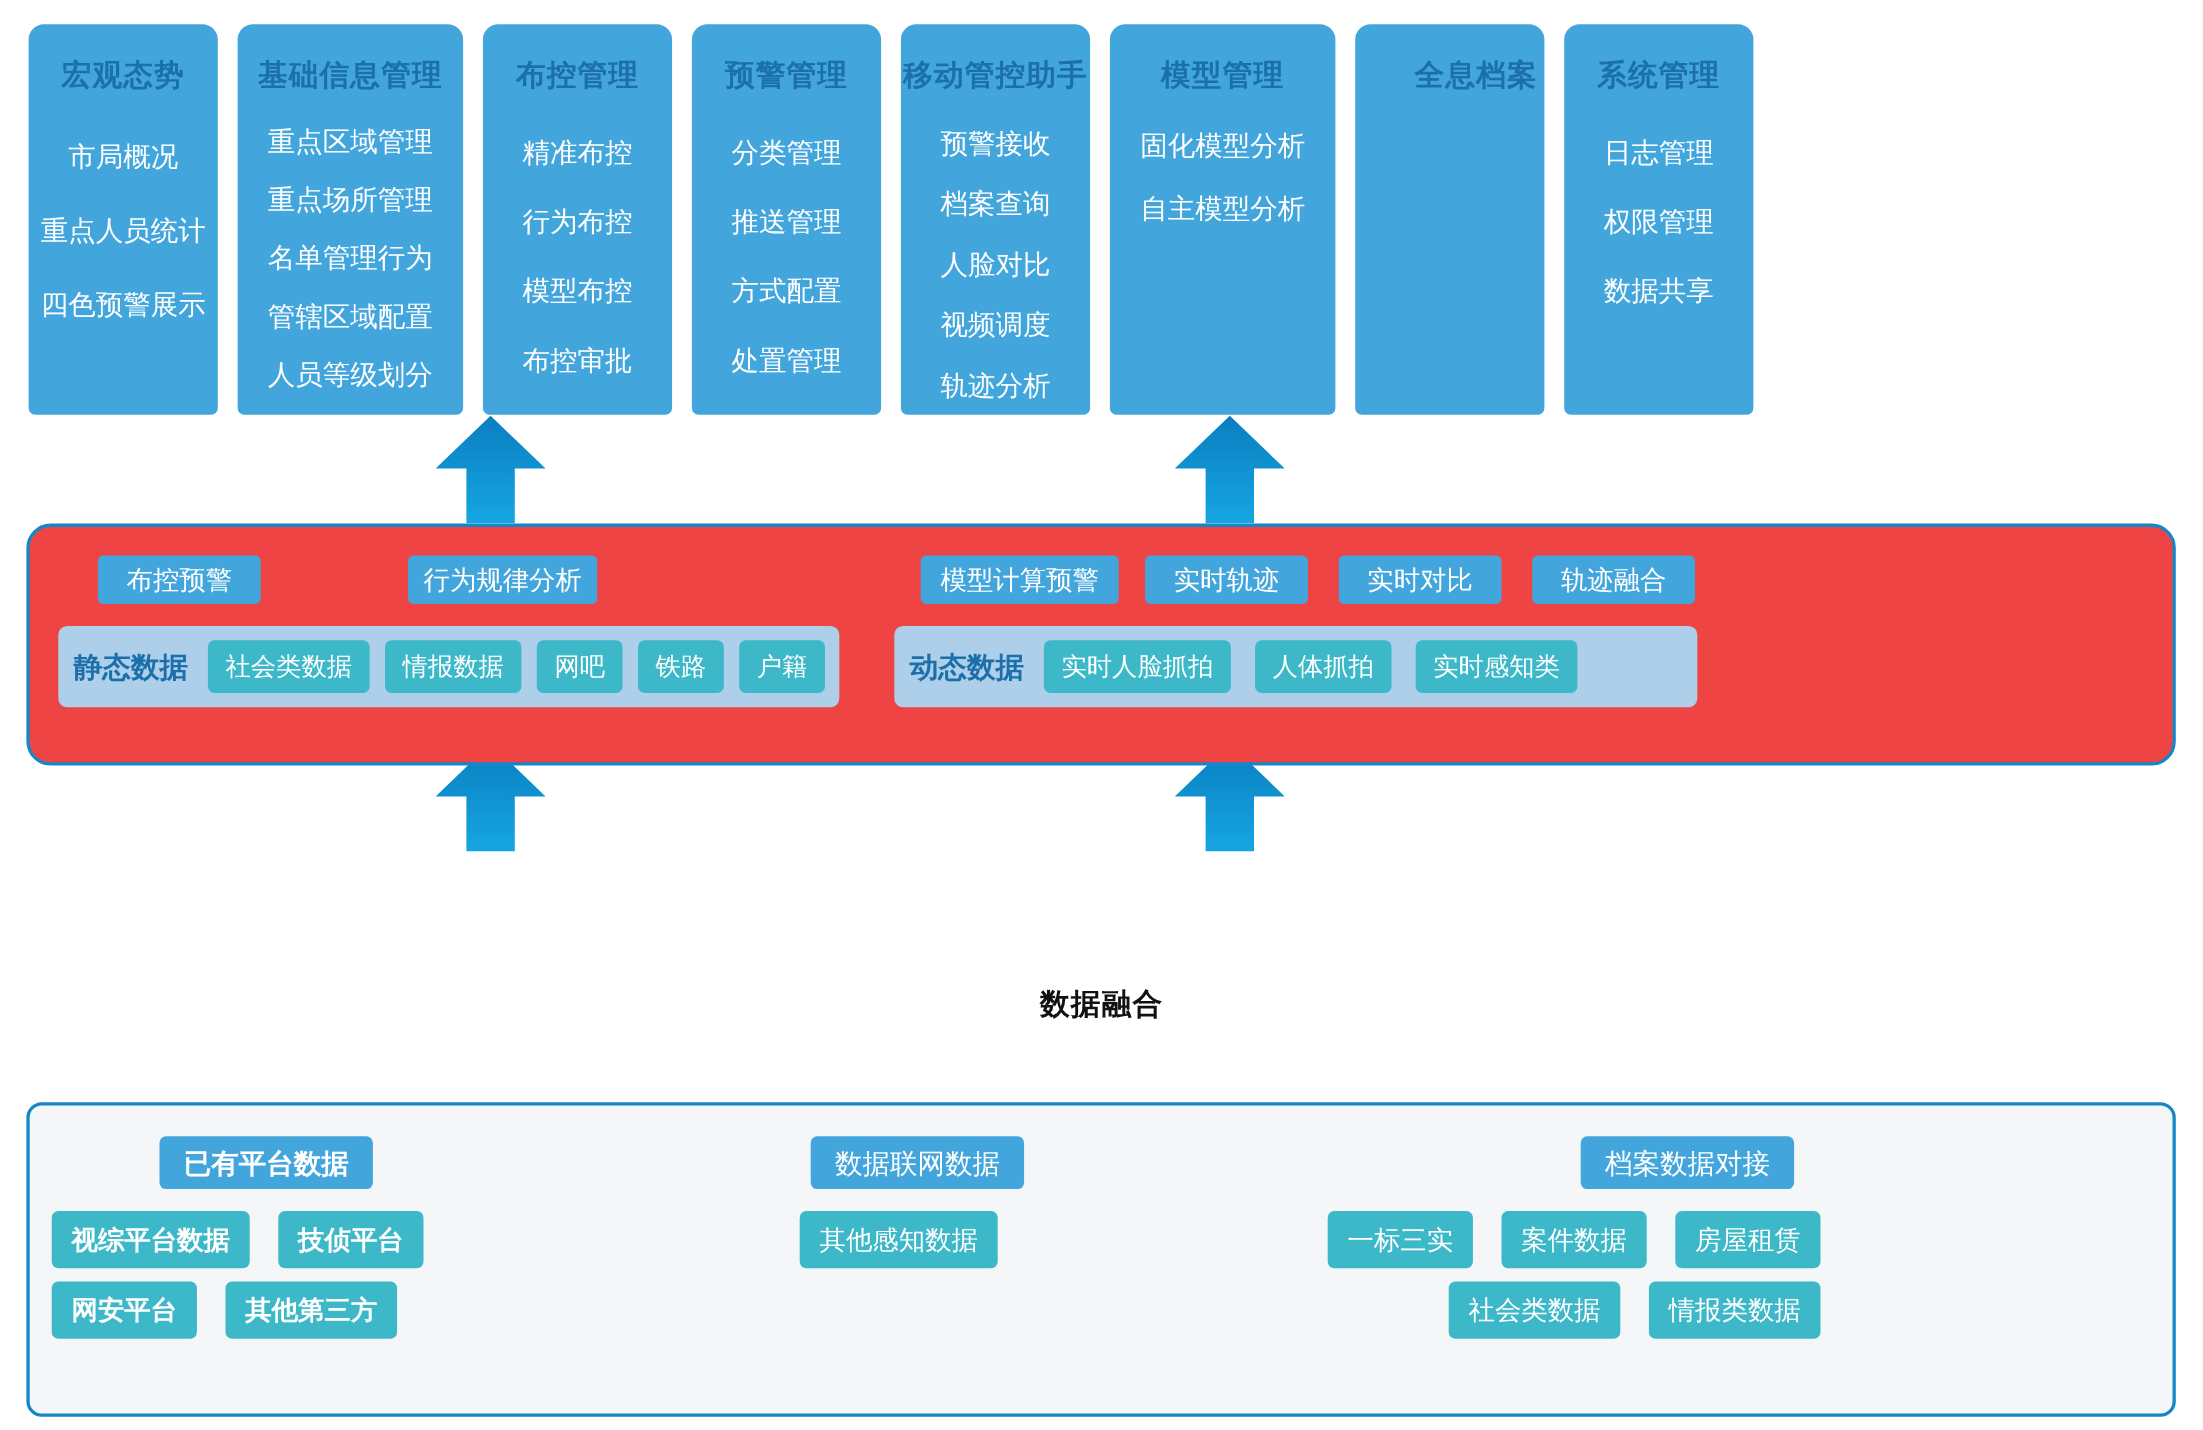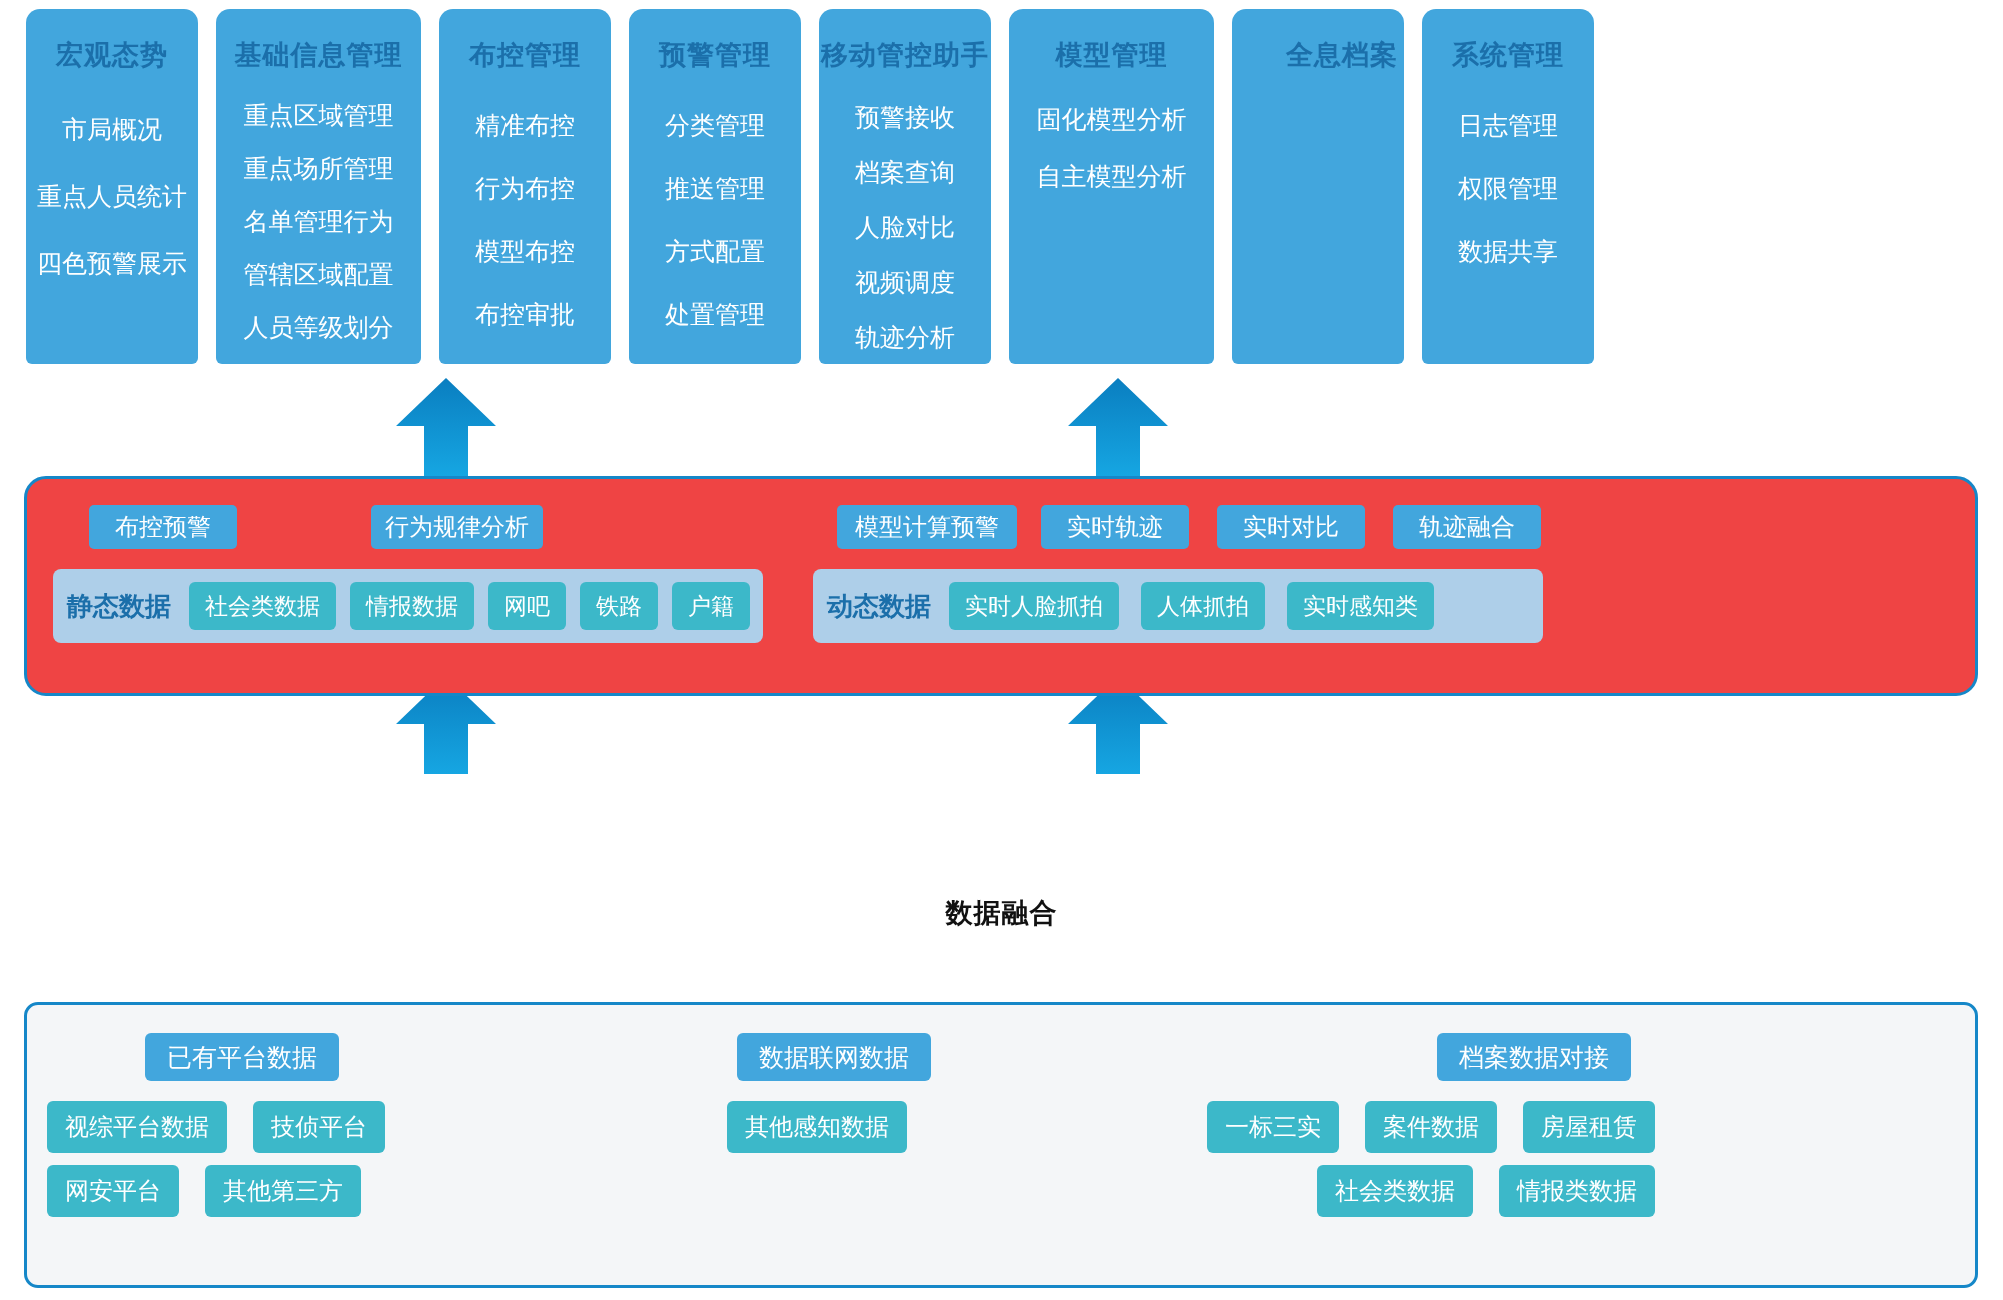--- a/index.html
+++ b/index.html
@@ -12,21 +12,21 @@
     height: 1300px;
     position: relative;
     font-family: "Liberation Sans", "DejaVu Sans", sans-serif;
     overflow: hidden;
   }
 
   
   #top-row {
     position: absolute;
     left: 26px;
-    top: 9px;
+    top: 22px;
     width: 1952px;
     height: 355px;
     display: flex;
     gap: 18px;
     align-items: stretch;
   }
   .module-card {
     background: #42a6dd;
     border-radius: 14px 14px 6px 6px;
     display: flex;
@@ -158,21 +158,21 @@
     left: 24px;
     top: 1002px;
     width: 1954px;
     height: 286px;
     border: 3px solid #1587c8;
     border-radius: 14px;
     background: #f4f6f8;
     box-sizing: border-box;
   }
   .src-group { position: absolute; top: 0; height: 100%; }
-  #src-0 { left: 20px;   width: 540px; }
+  #src-0 { left: 20px;   width: 540px; font-weight: bold; }
   #src-1 { left: 590px;  width: 480px; }
   #src-2 { left: 1180px; width: 740px; }
 
   .src-head {
     position: absolute;
     top: 28px;
     background: #42a6dd;
     color: #ffffff;
     font-size: 25px;
     border-radius: 6px;

